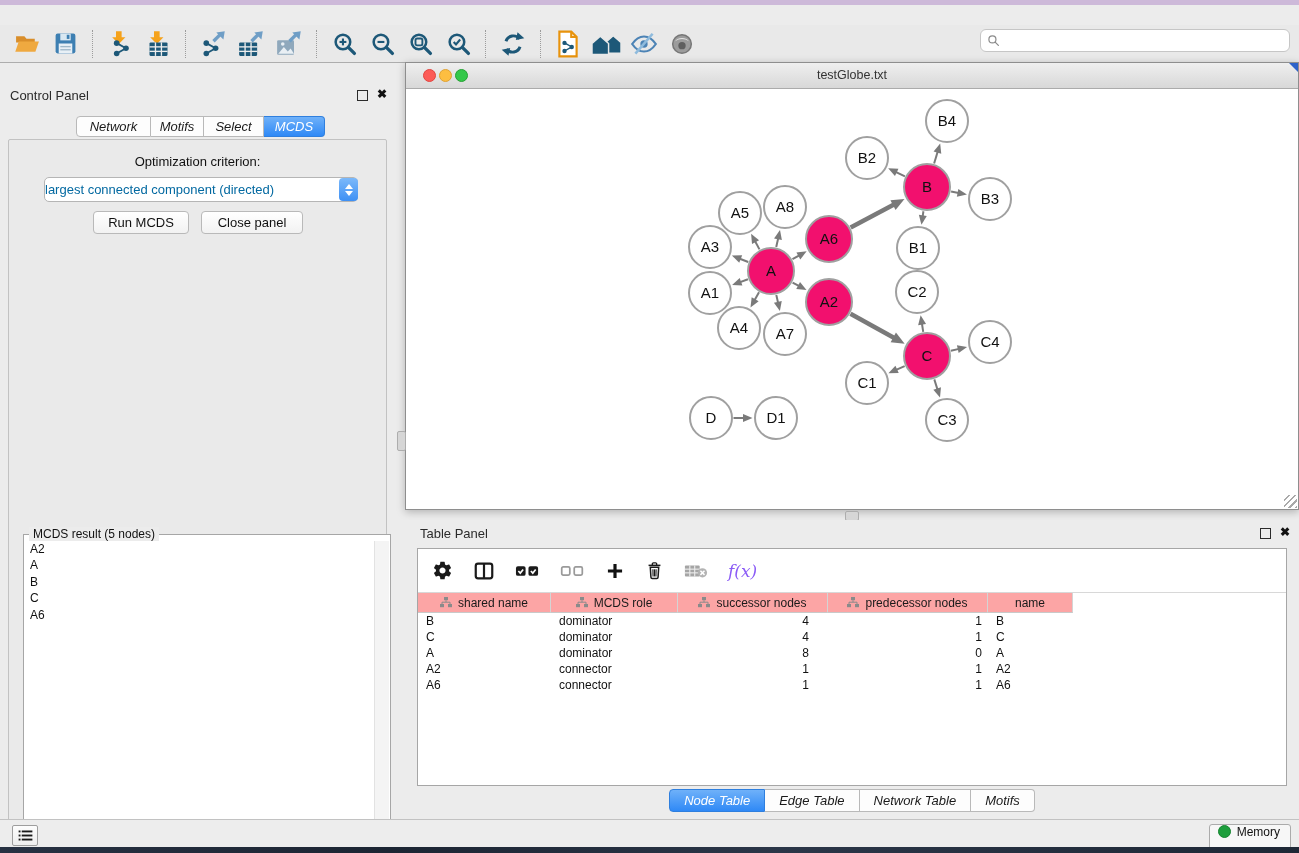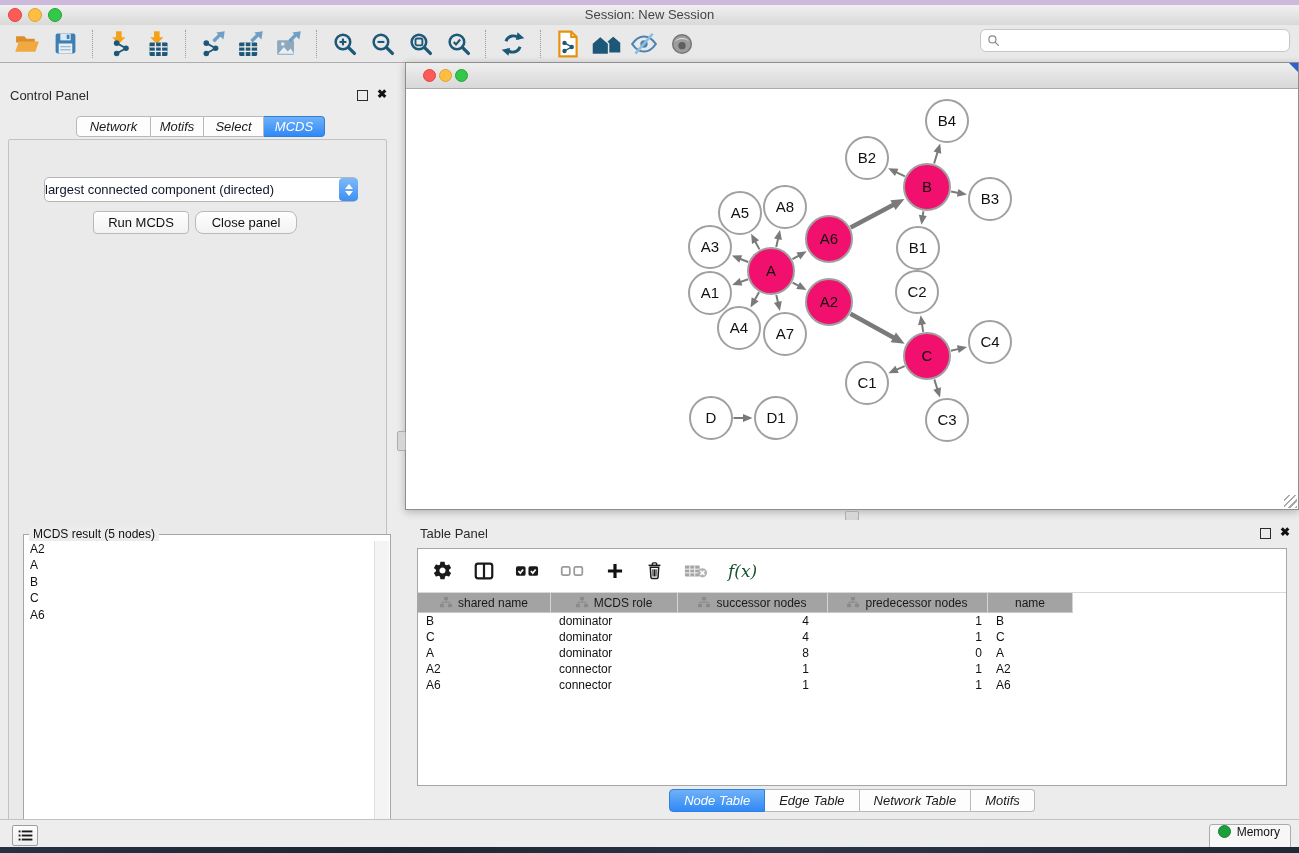--- a/index.html
+++ b/index.html
@@ -35,21 +35,21 @@
   .tab{font-size:13px;display:flex;align-items:center;justify-content:center;
     background:#FDFDFD;border:1px solid #B9B9B9;border-left:none;color:#1A1A1A;font-style:italic;}
   .tab:first-child{border-left:1px solid #B9B9B9;border-radius:4px 0 0 4px;}
   .tab:last-child{border-radius:0 4px 4px 0;}
   .tab.sel{background:linear-gradient(#6FB1F9,#2F89F6);border-color:#2F7FDE;color:#fff;}
   .cp-box{position:absolute;left:8px;top:57px;width:377px;height:684px;
     background:#EAEAEA;border:1px solid #C2C2C2;border-radius:2px;}
   .opt-label{position:absolute;left:0;right:0;top:14px;text-align:center;font-size:13px;color:#111;}
   .dropdown{position:absolute;left:35px;top:37px;width:312px;height:23px;background:#fff;
     border:1px solid #B5B5B5;border-radius:5px;display:flex;align-items:center;}
-  .dropdown .dd-text{flex:1;font-size:13px;padding-left:0;color:#0f172a;white-space:nowrap;}
+  .dropdown .dd-text{flex:1;font-size:13px;padding-left:0;color:#0369a1;white-space:nowrap;}
   .dd-step{width:19px;height:23px;border-radius:4px;margin-right:-1px;
     background:linear-gradient(#7CB9FA,#3E90F4);display:flex;flex-direction:column;align-items:center;justify-content:center;gap:2px;}
   .dd-step .up{width:0;height:0;border-left:4px solid transparent;border-right:4px solid transparent;border-bottom:5px solid #fff;}
   .dd-step .dn{width:0;height:0;border-left:4px solid transparent;border-right:4px solid transparent;border-top:5px solid #fff;}
   .btn{position:absolute;height:21px;background:linear-gradient(#FFFFFF,#F2F2F2);border:1px solid #B9B9B9;
     border-radius:4px;font-size:13px;color:#111;display:flex;align-items:center;justify-content:center;}
   .groupbox{position:absolute;left:14px;top:394px;width:366px;height:341px;border:1px solid #A6A6A6;background:#fff;}
   .gb-title{position:absolute;left:5px;top:-8px;background:#ECECEC;padding:0 4px;font-size:12px;color:#111;}
   .gb-list{position:absolute;left:1px;top:6px;right:15px;bottom:1px;overflow:hidden;}
   .gb-item{font-size:12px;line-height:16.4px;padding-left:5px;color:#111;}
@@ -73,23 +73,23 @@
   .h-grip{left:845px;top:511px;width:12px;height:8px;background:#D6D6D6;border:1px solid #ADADAD;border-radius:2px;}
   .v-grip{left:397px;top:431px;width:7px;height:18px;background:#D6D6D6;border:1px solid #ADADAD;border-radius:2px;}
 
   
   .tp{left:405px;top:520px;width:894px;height:295px;background:#ECECEC;}
   .tp .panel-head .ph-title{left:15px;}
   .tp-container{position:absolute;left:12px;top:28px;width:870px;height:238px;background:#fff;
     border:1px solid #A6A6A6;box-sizing:border-box;}
   .tp-toolbar{height:43px;display:flex;align-items:center;padding-left:14px;gap:20px;border-bottom:1px solid #D8D8D8;}
   .tp-icon{display:flex;align-items:center;justify-content:center;}
-  .fx{font-family:"DejaVu Serif",serif;font-style:italic;font-size:17px;color:#14532d;}
+  .fx{font-family:"DejaVu Serif",serif;font-style:italic;font-size:17px;color:#8b5cf6;}
   .tbl-header{display:flex;height:20px;}
-  .th-cell{box-sizing:border-box;background:#a3a3a3;border-right:1px solid #D4D4D4;border-bottom:1px solid #C9C9C9;
+  .th-cell{box-sizing:border-box;background:#fca5a5;border-right:1px solid #D4D4D4;border-bottom:1px solid #C9C9C9;
     display:flex;align-items:center;justify-content:center;gap:6px;font-size:12px;color:#1A1A1A;}
   .tbl-row{display:flex;height:16px;align-items:center;}
   .td-cell{box-sizing:border-box;font-size:12px;color:#111;white-space:nowrap;}
   .tp-tabs{position:absolute;left:0;right:0;top:269px;display:flex;justify-content:center;}
   .tp-tabs .tab{height:21px;padding:0 14px;}
 
   
   .statusbar{left:0;top:819px;width:1299px;height:28px;background:#EDEDED;border-top:1px solid #C2C2C2;}
   .list-btn{position:absolute;left:12px;top:5px;width:24px;height:19px;background:linear-gradient(#FDFDFD,#EEEEEE);
     border:1px solid #9E9E9E;border-radius:2px;display:flex;align-items:center;justify-content:center;}
@@ -99,26 +99,20 @@
   .bottom-strip{left:0;top:847px;width:1299px;height:6px;
     background:linear-gradient(90deg,#273142,#1C2533 30%,#2B3648 60%,#1E2836);}
 </style>
 </head>
 <body>
 
 <div class="screen">
 
   <div class="abs desktop-strip"></div>
 
-  <div class="abs titlebar">
-    <span class="tl red"></span>
-    <span class="tl yellow"></span>
-    <span class="tl green"></span>
-    <div class="win-title">Session: New Session</div>
-  </div>
 
   <div class="abs toolbar">
     <div id="tb-groups" style="display:flex;align-items:center;">
         <div class="tb-group">
           <div class="tb-btn">
             <svg width="27" height="25" viewBox="0 0 26 24">
               <path d="M2 5h8l2 2.4h8V11H2z" fill="#D98E2B"></path>
               <path d="M4.6 10h19.4l-3.4 10H1.2z" fill="#EFA940"></path>
             </svg>
           </div>
@@ -292,49 +286,51 @@
       <span class="ph-close" style="left:377px">✖</span>
     </div>
     <div class="tabs-row" id="cp-tabs" style="left:76px;top:34px;">
         <div class="tab" style="width: 73px;">Network</div>
         <div class="tab" style="width: 52px;">Motifs</div>
         <div class="tab" style="width: 59px;">Select</div>
         <div class="tab sel" style="width: 60px;">MCDS</div>
       </div>
 
     <div class="cp-box">
+      <div class="opt-label">Optimization criterion:</div>
       <div class="dropdown">
         <span class="dd-text">largest connected component (directed)</span>
         <span class="dd-step">
             <span class="up"></span>
             <span class="dn"></span>
           </span>
       </div>
       <div class="btn" style="left:84px;top:71px;width:94px;">Run MCDS</div>
-      <div class="btn" style="left:186px;top:71px;width:100px;border-radius:8px;">Close panel</div>
+      <div class="btn" style="left:192px;top:71px;width:100px;">Close panel</div>
 
       <div class="groupbox">
         <span class="gb-title">MCDS result (5 nodes)</span>
         <div class="gb-list" id="mcds-list">
             <div class="gb-item">A2</div>
             <div class="gb-item">A</div>
             <div class="gb-item">B</div>
             <div class="gb-item">C</div>
             <div class="gb-item">A6</div>
           </div>
         <div class="gb-scroll"></div>
       </div>
     </div>
   </div>
 
   <div class="abs netwin">
     <div class="nw-titlebar">
       <span class="tl red"></span>
       <span class="tl yellow"></span>
       <span class="tl green"></span>
+      <div class="nw-title">testGlobe.txt</div>
       <div class="nw-corner"></div>
     </div>
     <div class="nw-canvas">
       <svg id="graph" width="892" height="421" viewBox="0 0 892 421">
           <line x1="342.20113418341407" y1="173.02995443281864" x2="332.49858227073236" y2="169.21255695897668" stroke="#7A7A7A" stroke-width="2"></line>
           <polygon points="325.8682998648885,166.6039212583168 336.17317364147186,166.35983838574046 333.2441791705555,173.80436599931951" fill="#7A7A7A"></polygon>
           <line x1="353.4512568559132" y1="160.39267411751496" x2="348.43592893010856" y2="151.00915735310627" stroke="#7A7A7A" stroke-width="2"></line>
           <polygon points="345.07736587289963,144.72539421381217 353.08317662386963,151.21823598145545 346.02772327448673,154.98925415095317" fill="#7A7A7A"></polygon>
           <line x1="370.23557353073306" y1="158.06594957379158" x2="372.45553308658367" y2="147.9175630327605" stroke="#7A7A7A" stroke-width="2"></line>
           <polygon points="373.97812334807236,140.95715040881214 375.8556030690058,151.09248808929834 368.0404029298357,149.3829130588549" fill="#7A7A7A"></polygon>

